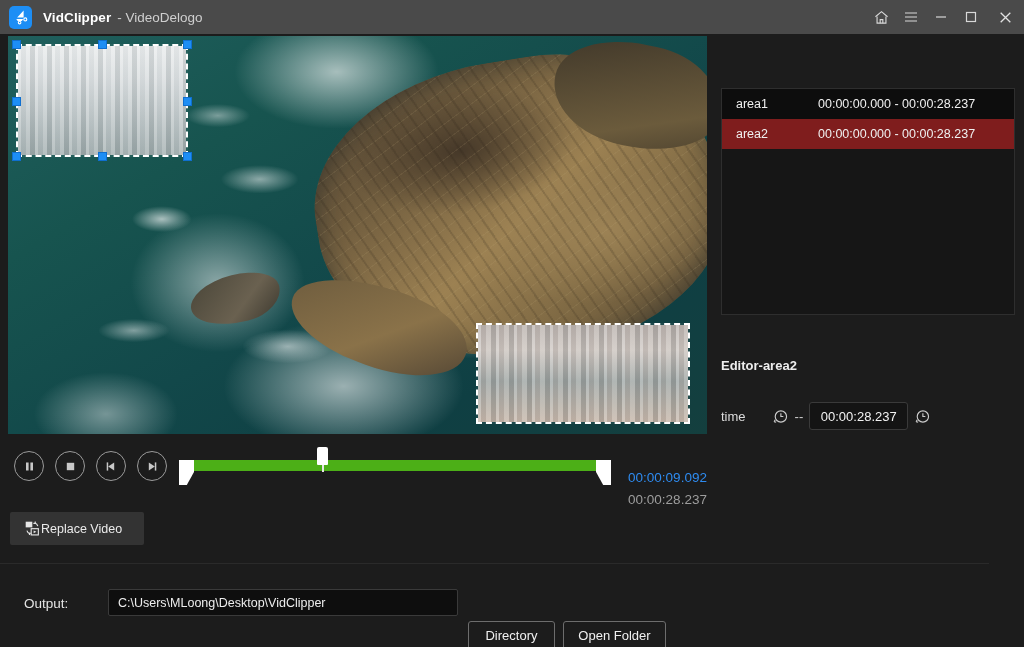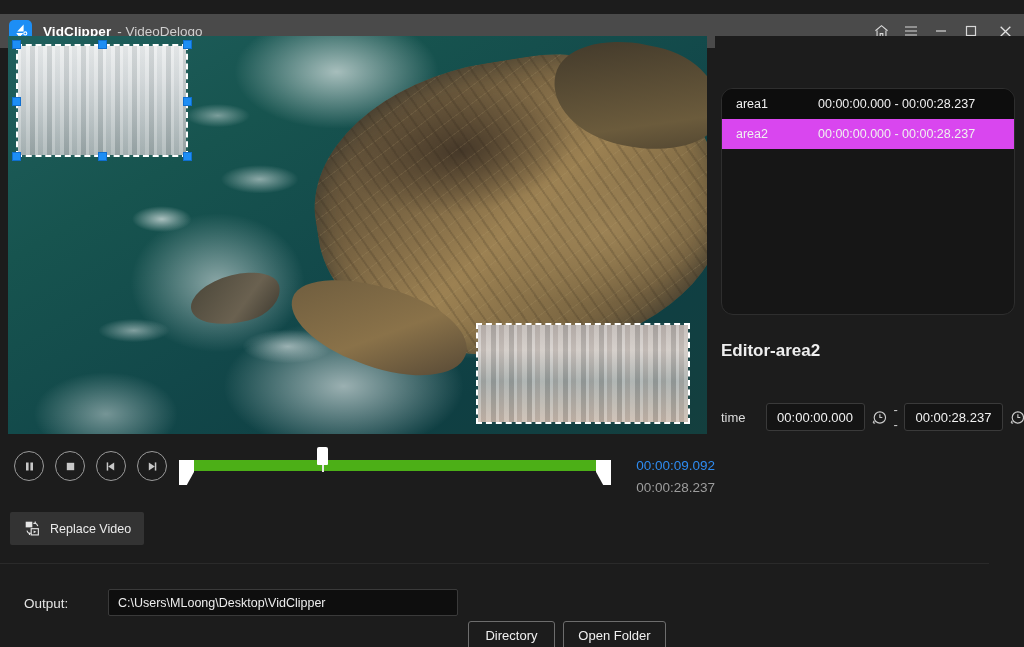--- a/index.html
+++ b/index.html
@@ -8,21 +8,21 @@
     background:#1c1c1c;
     font-family:"Liberation Sans", sans-serif;
     color:#e8e8e8;
     -webkit-font-smoothing:antialiased;
   }
   .app { position:relative; width:1024px; height:647px; background:#1c1c1c; }
 
   
   .titlebar {
     position:absolute; left:0; top:0; width:1024px; height:34px;
-    background:#4a4a4a; display:flex; align-items:center; padding-left:9px;margin-top:14px;
+    background:#4a4a4a; display:flex; align-items:center; padding-left:9px;
   }
   .app-icon {
     width:23px; height:23px; border-radius:5px; background:#1d8ef5;
     display:flex; align-items:center; justify-content:center; flex:0 0 auto;
   }
   .title-text { margin-left:11px; font-size:13.5px; font-weight:bold; color:#ffffff; letter-spacing:.1px;}
   .title-sub { margin-left:6px; font-size:13.5px; color:#cfcfcf; font-weight:normal;}
   .win-btns { position:absolute; right:0; top:0; height:34px; display:flex; align-items:center; }
   .win-btn {
     width:30px; height:34px; display:flex; align-items:center; justify-content:center;
@@ -150,58 +150,58 @@
   .trim-right {
     position:absolute; left:418px; top:17px; width:15px; height:25px;
     background:#ffffff; clip-path:polygon(0 0,100% 0,100% 100%,48% 100%,0 48%);
   }
   .playhead-cap {
     position:absolute; left:139px; top:4px; width:11px; height:18px;
     background:#ffffff; border-radius:2px 2px 1px 1px;
   }
   .playhead-line { position:absolute; left:143.5px; top:17px; width:2px; height:12px; background:#e6e6e6; }
 
-  .time-col { position:absolute; left:612px; top:12px; width:95px; text-align:right; }
+  .time-col { position:absolute; left:612px; top:24px; width:95px; text-align:center; }
   .time-cur { font-size:13.5px; color:#2e8bf0; line-height:22px; }
   .time-total { font-size:13.5px; color:#9d9d9d; line-height:22px; }
 
   .replace-btn {
     position:absolute; left:10px; top:512px; width:134px; height:33px;
     background:#333333; border:none; border-radius:2px; color:#ebebeb;
-    display:flex; align-items:center; gap:9px; padding-left:14px; font-size:12.5px;
+    display:flex; align-items:center; padding-left:14px; font-size:12.5px;
   }
 
   
   .rpanel { position:absolute; left:715px; top:36px; width:309px; height:520px; background:#1c1c1c; }
   .add-area-btn {
     position:absolute; left:5px; top:5px; width:165px; height:36px;
     background:#2688f5; border:none; border-radius:3px; color:#ffffff;
     font-size:14px; font-weight:bold; display:flex; align-items:center;
     justify-content:center; gap:8px;
   }
   .empty-btn {
     position:absolute; left:218px; top:56px; height:22px;
     display:flex; align-items:center; gap:6px; color:#c9c9c9; font-size:12.5px;
     background:transparent; border:none;
   }
 
   .area-list {
     position:absolute; left:6px; top:52px; width:294px; height:227px;
-    background:#161616; border:1px solid #2e2e2e; border-radius:12px; overflow:hidden;
+    background:#161616; border:1px solid #2e2e2e; border-radius:0; overflow:hidden;
   }
   .area-row {
     height:30px; display:flex; align-items:center; font-size:12.5px; color:#f0f0f0;
   }
-  .area-row.sel { background:#d946ef; }
+  .area-row.sel { background:#7f1d1d; }
   .area-row:not(.sel) { background:#0d0d0d; }
   .area-row .nm { width:96px; padding-left:14px; }
   .area-row .rng { flex:1; }
 
   .editor-title {
-    position:absolute; left:6px; top:305px; font-size:17px; font-weight:bold; color:#eeeeee;
+    position:absolute; left:6px; top:322px; font-size:13px; font-weight:bold; color:#eeeeee;
   }
   .time-row { position:absolute; left:6px; top:366px; display:flex; align-items:center; }
   .time-label { font-size:13px; color:#dcdcdc; margin-right:20px; }
   .time-input {
     width:99px; height:28px; background:#141414; border:1px solid #3a3a3a; border-radius:3px;
     color:#f2f2f2; font-size:13px; text-align:center; font-family:"Liberation Sans", sans-serif;
   }
   .reset-ic { margin:0 4px 0 6px; color:#cccccc; display:flex; align-items:center; }
   .dashes { font-size:13px; color:#cfcfcf; margin:0 6px 0 2px; }
 
@@ -375,21 +375,20 @@
       <div class="area-row sel">
         <span class="nm">area2</span>
         <span class="rng">00:00:00.000 - 00:00:28.237</span>
       </div>
     </div>
 
     <div class="editor-title">Editor-area2</div>
 
     <div class="time-row">
       <span class="time-label">time</span>
-      <input class="time-input" value="00:00:00.000" style="">
       <span class="reset-ic">
         <svg width="17" height="17" viewBox="0 0 18 18">
           <circle cx="9.4" cy="9" r="6" fill="none" stroke="#cccccc" stroke-width="1.2"></circle>
           <path d="M9.4 5.6 V9 H12" fill="none" stroke="#cccccc" stroke-width="1.2"></path>
           <path d="M3.4 12.6 L2.2 14.6 M2.2 14.6 L4.4 15" fill="none" stroke="#cccccc" stroke-width="1.2"></path>
         </svg>
       </span>
       <span class="dashes">--</span>
       <input class="time-input" value="00:00:28.237" style="">
       <span class="reset-ic">

